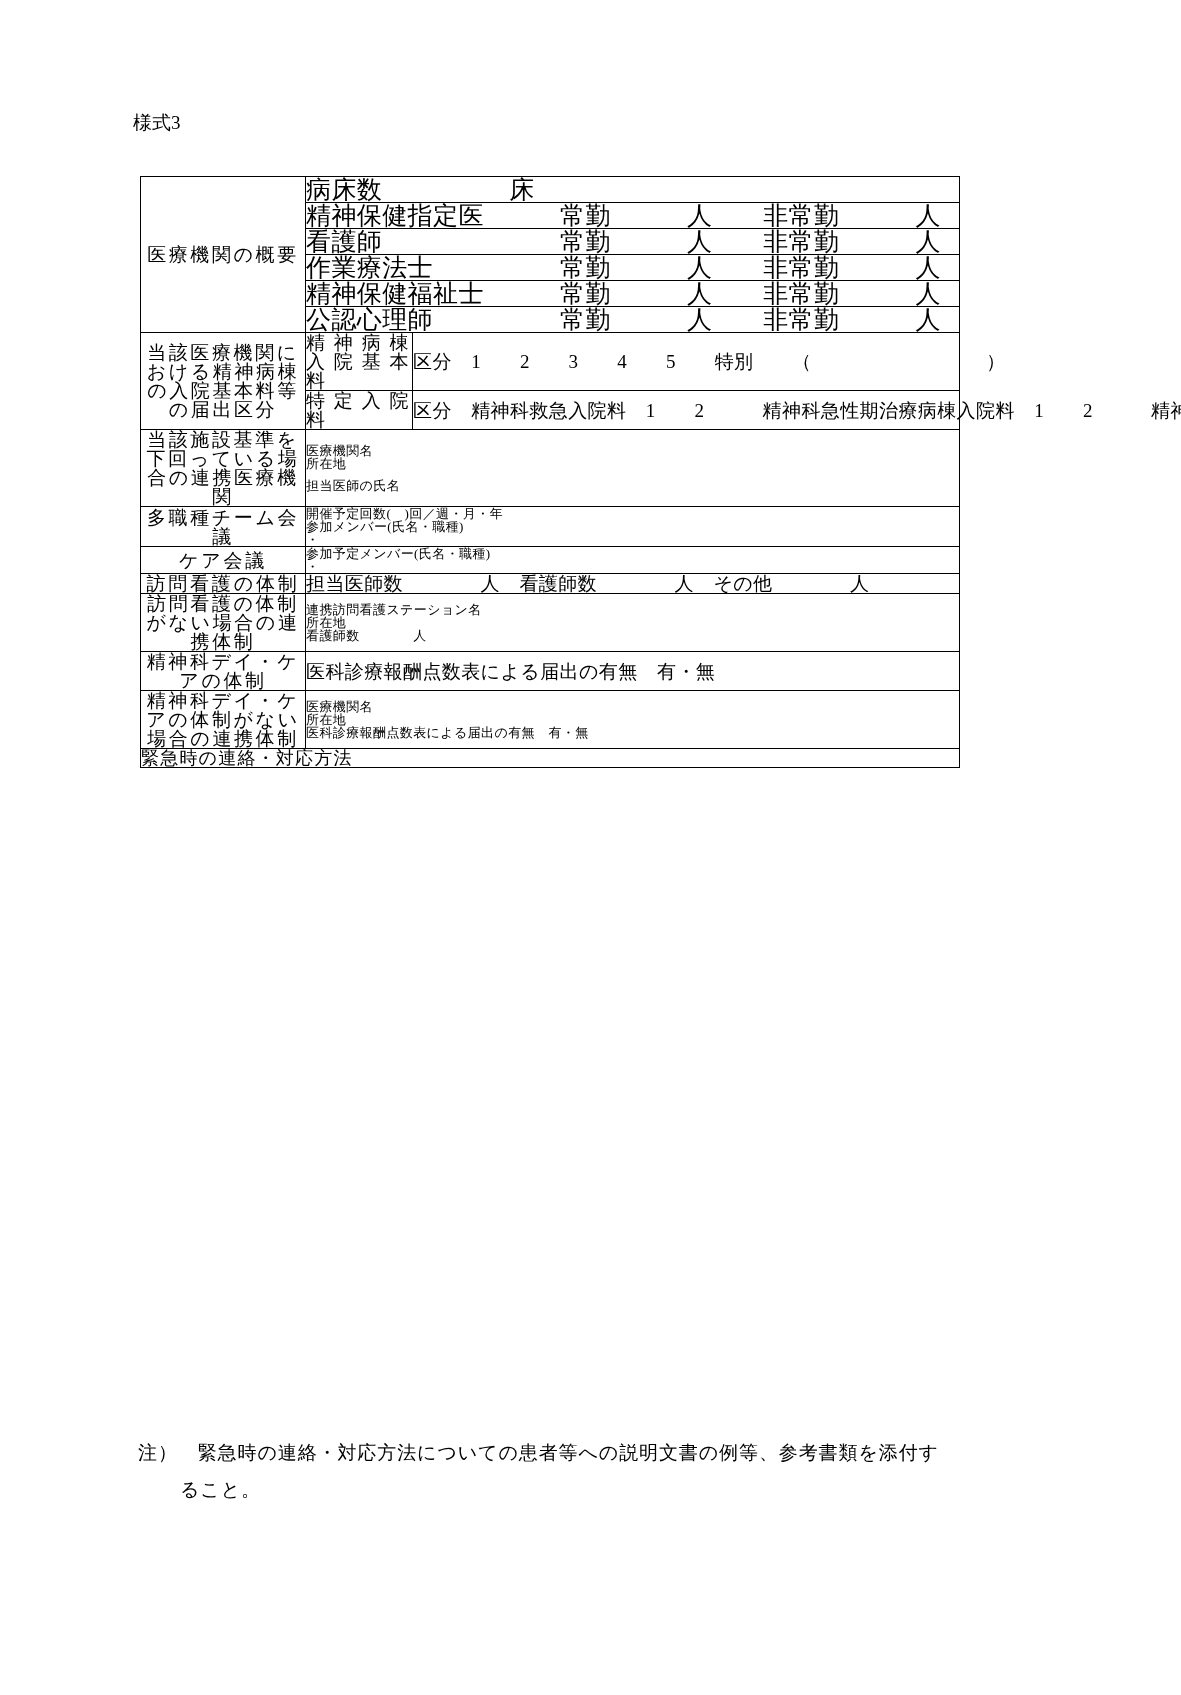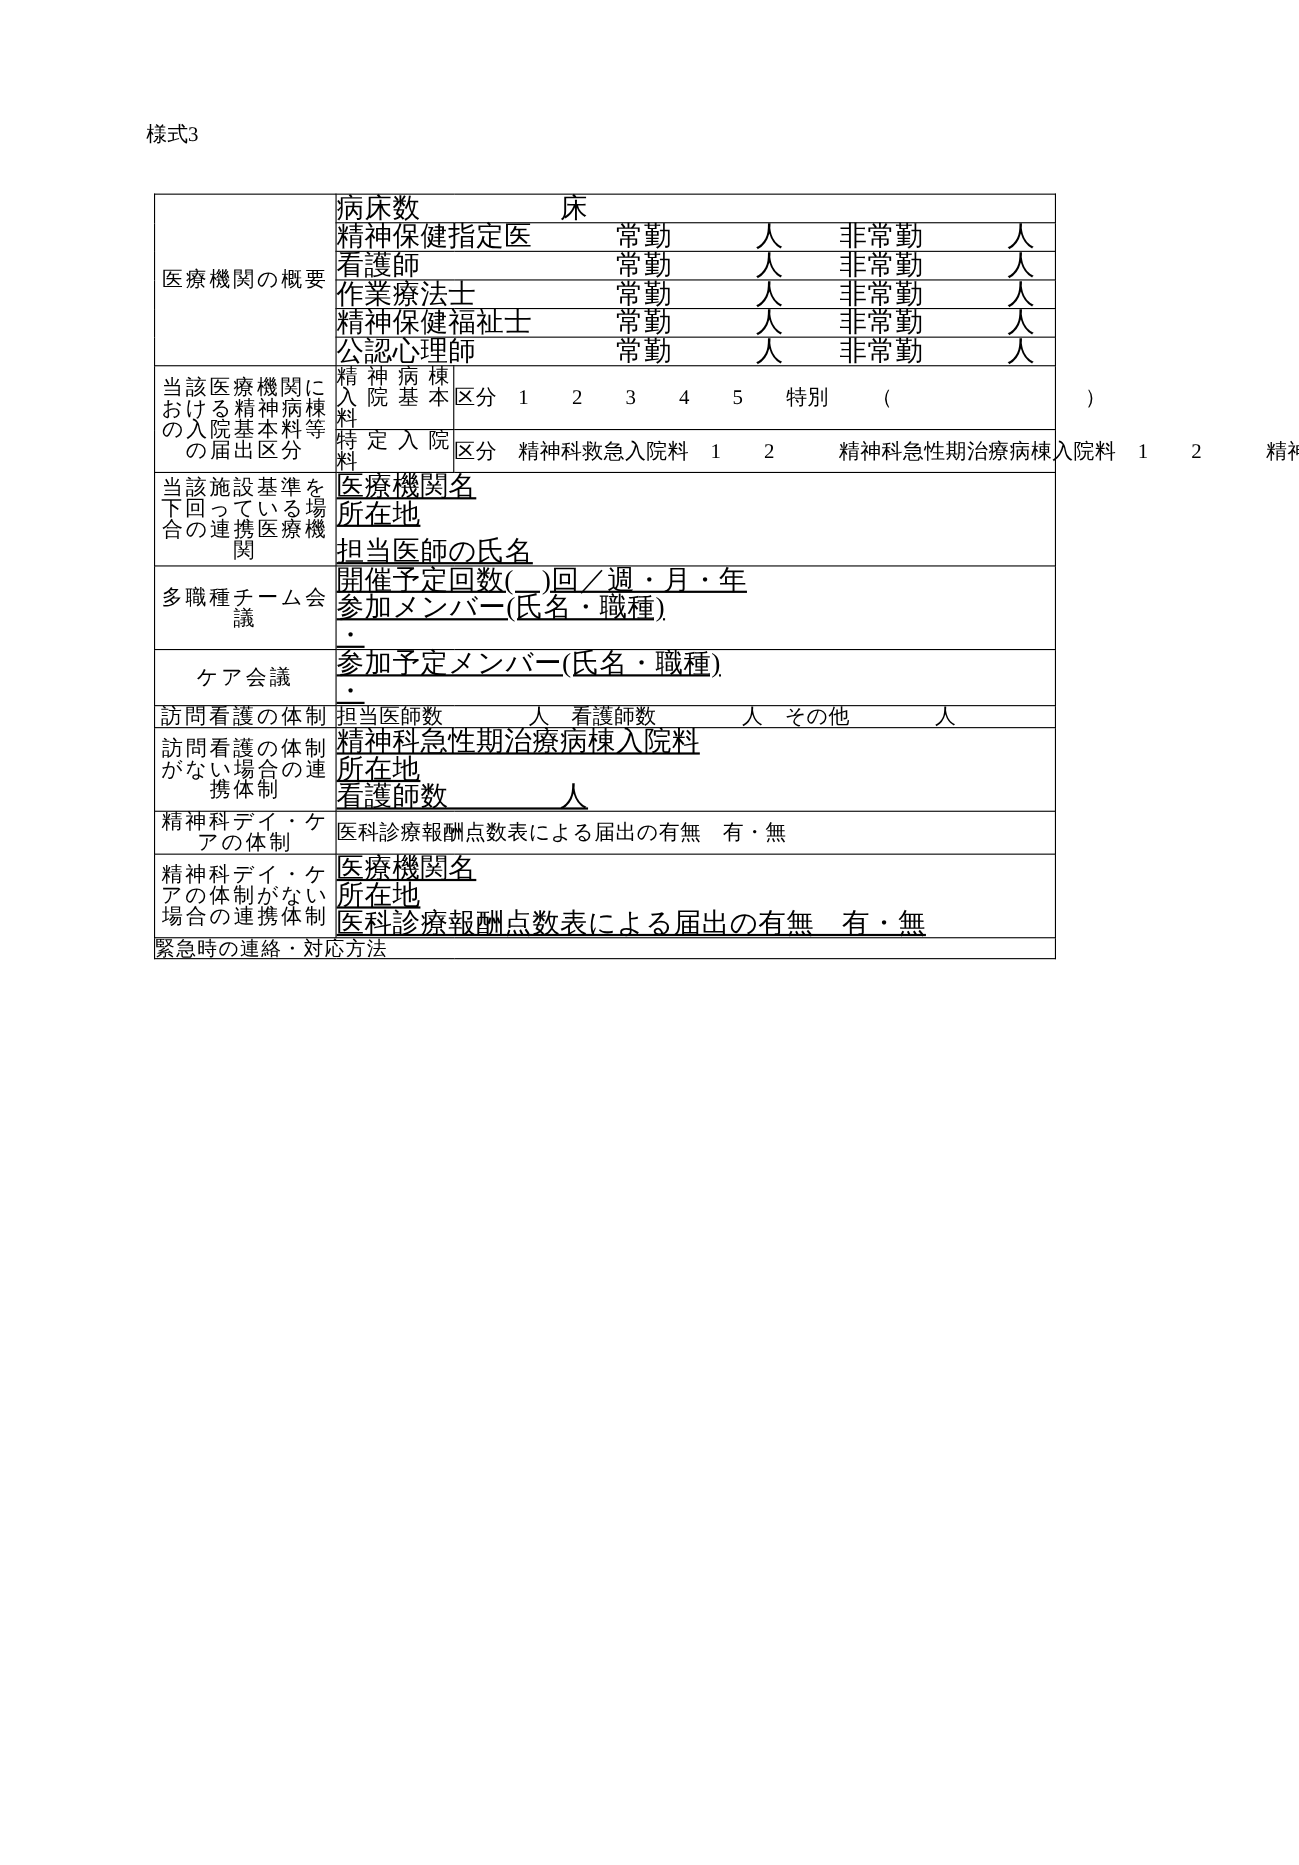--- a/index.html
+++ b/index.html
@@ -85,22 +85,21 @@
     text-align: justify;
     text-align-last: justify;
     font-size: 19px;
   }
 
   
   .body-cell {
     padding: 9px 6px 9px 17px;
     line-height: 1.62;
     letter-spacing: 0.4px;
-    font-size: 25px;
-    text-decoration: underline;
+    font-size: 13px;
   }
   .body-cell .ln { white-space: pre; display: block; }
   .body-cell .ln.tall { padding-top: 9px; }
 
   .staff-row {
     padding: 10px 6px 10px 17px;
     white-space: pre;
     font-size: 25px;
     letter-spacing: 0.4px;
     line-height: 1.2;
@@ -215,21 +214,21 @@
       </tr>
 
       <tr>
         <td class="vlabel one">訪問看護の体制</td>
         <td class="single-row" colspan="2">担当医師数　　　　人　看護師数　　　　人　その他　　　　人</td>
       </tr>
 
       <tr>
         <td class="vlabel">訪問看護の体制がない場合の連携体制</td>
         <td class="body-cell" colspan="2">
-            <span class="ln">精神科急性期治療病棟入院料</span>
+            <span class="ln">連携訪問看護ステーション名</span>
             <span class="ln">所在地</span>
             <span class="ln">看護師数　　　　人</span>
           </td>
       </tr>
 
       <tr>
         <td class="vlabel">精神科デイ・ケアの体制</td>
         <td class="single-row" colspan="2">医科診療報酬点数表による届出の有無　有・無</td>
       </tr>
 
@@ -242,14 +241,18 @@
           </td>
       </tr>
 
       <tr>
         <td class="fullwide" colspan="3">緊急時の連絡・対応方法</td>
       </tr>
 
     </tbody>
   </table>
 
+  <div class="note">
+    <span class="l1">注）　緊急時の連絡・対応方法についての患者等への説明文書の例等、参考書類を添付す</span>
+    <span class="l2">ること。</span>
+  </div>
 
 </div>
 
 </body></html>

